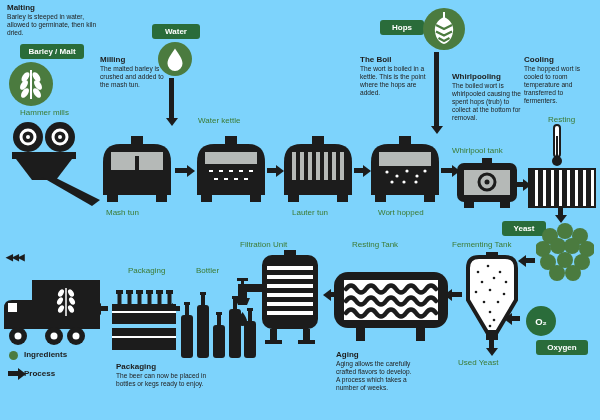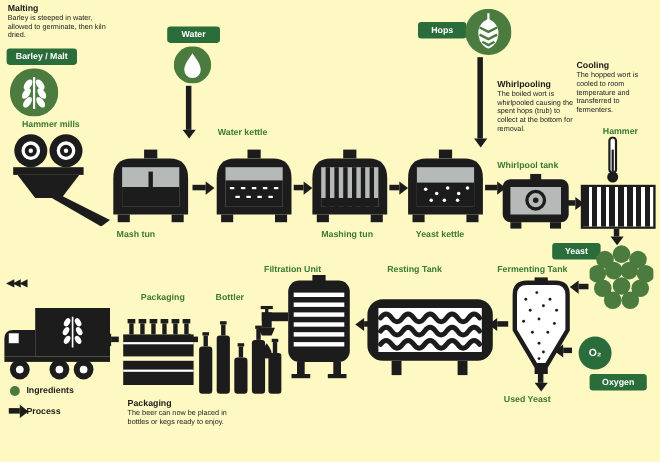--- a/index.html
+++ b/index.html
@@ -1,22 +1,22 @@
 <!DOCTYPE html>
 <html><head>
 <meta charset="utf-8">
 <style>
   *{box-sizing:border-box;margin:0;padding:0}
   html,body{background:#fff}
   body{font-family:"Liberation Sans",sans-serif}
-  #stage{position:relative;width:600px;height:420px;background:#fef9c3;overflow:hidden}
+  #stage{position:relative;width:600px;height:420px;background:#7dd3fc;overflow:hidden}
   .step{position:absolute;color:#1d1d1d}
   .step .t{font-weight:bold;font-size:8px;margin-bottom:1px}
   .step .b{font-size:6.6px;line-height:1.22;color:#222}
-  .glabel{position:absolute;color:#3c7a33;font-weight:bold;font-size:8px;white-space:nowrap}
+  .glabel{position:absolute;color:#3c7a33;font-weight:normal;font-size:8px;white-space:nowrap}
   .badge{position:absolute;background:#2a6c3a;color:#fff;font-size:8px;font-weight:bold;text-align:center;padding:3px 2px;border-radius:3px;white-space:nowrap}
   .icon{position:absolute;line-height:0}
   .ar{position:absolute;background:#1c1c1c}
   .ar.h{height:5px}
   .ar.v{width:5px}
   .ar.r::after{content:"";position:absolute;left:100%;top:50%;transform:translateY(-50%);border-left:8px solid #1c1c1c;border-top:6px solid transparent;border-bottom:6px solid transparent}
   .ar.l::before{content:"";position:absolute;right:100%;top:50%;transform:translateY(-50%);border-right:8px solid #1c1c1c;border-top:6px solid transparent;border-bottom:6px solid transparent}
   .ar.d::after{content:"";position:absolute;top:100%;left:50%;transform:translateX(-50%);border-top:8px solid #1c1c1c;border-left:6px solid transparent;border-right:6px solid transparent}
   .cooler{position:absolute;border:2px solid #1c1c1c;background:repeating-linear-gradient(90deg,#1c1c1c 0 5px,#fff 5px 8px)}
   .o2{position:absolute;border-radius:50%;background:#2a6c3a;color:#fff;font-weight:bold;font-size:9.5px;display:flex;align-items:center;justify-content:center}
@@ -26,30 +26,38 @@
 </style>
 </head>
 <body>
 
 <div id="stage">
 
   <div class="step" style="left:7px;top:3px;width:100px">
     <div class="t">Malting</div>
     <div class="b">Barley is steeped in water, allowed to germinate, then kiln dried.</div>
   </div>
+  <div class="step" style="left:100px;top:55px;width:64px">
+    <div class="t">Milling</div>
+    <div class="b">The malted barley is crushed and added to the mash tun.</div>
+  </div>
+  <div class="step" style="left:360px;top:55px;width:70px">
+    <div class="t">The Boil</div>
+    <div class="b">The wort is boiled in a kettle. This is the point where the hops are added.</div>
+  </div>
   <div class="step" style="left:524px;top:55px;width:74px">
     <div class="t">Cooling</div>
     <div class="b">The hopped wort is cooled to room temperature and transferred to fermenters.</div>
   </div>
   <div class="step" style="left:452px;top:72px;width:72px">
     <div class="t">Whirlpooling</div>
     <div class="b">The boiled wort is whirlpooled causing the spent hops (trub) to collect at the bottom for removal.</div>
   </div>
 
-  <div class="badge" style="left:6px;top:44px;width:64px">Barley / Malt</div>
+  <div class="badge" style="left:20px;top:44px;width:64px">Barley / Malt</div>
   <div class="icon" style="left:9px;top:62px">
     <svg width="44" height="44" viewBox="0 0 44 44">
       <circle cx="22" cy="22" r="22" fill="#4b7b3f"></circle>
       <line x1="22" y1="8" x2="22" y2="37" stroke="#fff" stroke-width="2"></line>
       <g fill="#fff">
         <ellipse cx="16.5" cy="15" rx="3" ry="5.5" transform="rotate(35 16.5 15)"></ellipse>
         <ellipse cx="27.5" cy="15" rx="3" ry="5.5" transform="rotate(-35 27.5 15)"></ellipse>
         <ellipse cx="15" cy="23" rx="3" ry="5.5" transform="rotate(35 15 23)"></ellipse>
         <ellipse cx="29" cy="23" rx="3" ry="5.5" transform="rotate(-35 29 23)"></ellipse>
         <ellipse cx="16" cy="31" rx="3" ry="5.5" transform="rotate(35 16 31)"></ellipse>
@@ -151,21 +159,21 @@
         <rect x="17" y="18" width="4" height="36"></rect>
           <rect x="25" y="18" width="4" height="36"></rect>
           <rect x="33" y="18" width="4" height="36"></rect>
           <rect x="41" y="18" width="4" height="36"></rect>
           <rect x="49" y="18" width="4" height="36"></rect>
           <rect x="57" y="18" width="4" height="36"></rect>
       </g>
       <rect x="13" y="46" width="52" height="8" fill="#1c1c1c"></rect>
     </svg>
   </div>
-  <div class="glabel" style="left:292px;top:208px">Mashing tun</div>
+  <div class="glabel" style="left:292px;top:208px">Lauter tun</div>
 
   <div class="icon" style="left:366px;top:134px">
     <svg width="78" height="72" viewBox="0 0 78 72">
       <rect x="33" y="2" width="12" height="8" fill="#1c1c1c"></rect>
       <path d="M5,28 Q5,10 22,10 H56 Q73,10 73,28 V61 H5 Z" fill="#1c1c1c"></path>
       <rect x="9" y="61" width="11" height="7" fill="#1c1c1c"></rect>
       <rect x="58" y="61" width="11" height="7" fill="#1c1c1c"></rect>
       <rect x="13" y="18" width="52" height="36" fill="#b5b9b7"></rect>
       <rect x="13" y="32" width="52" height="22" fill="#1c1c1c"></rect>
       <g fill="#fff">
@@ -173,36 +181,36 @@
           <circle cx="31" cy="42" r="1.6"></circle>
           <circle cx="41" cy="37" r="1.6"></circle>
           <circle cx="51" cy="42" r="1.6"></circle>
           <circle cx="59" cy="37" r="1.6"></circle>
         <circle cx="26" cy="48" r="1.6"></circle>
           <circle cx="38" cy="48" r="1.6"></circle>
           <circle cx="50" cy="48" r="1.6"></circle>
       </g>
     </svg>
   </div>
-  <div class="glabel" style="left:378px;top:208px">Yeast kettle</div>
+  <div class="glabel" style="left:378px;top:208px">Wort hopped</div>
 
   <div class="glabel" style="left:452px;top:146px">Whirlpool tank</div>
   <div class="icon" style="left:456px;top:158px">
     <svg width="62" height="50" viewBox="0 0 62 50">
       <rect x="26" y="0" width="10" height="6" fill="#1c1c1c"></rect>
       <rect x="1" y="5" width="60" height="39" rx="7" fill="#1c1c1c"></rect>
       <rect x="8" y="12" width="46" height="25" fill="#b5b9b7"></rect>
       <circle cx="31" cy="24" r="8" fill="none" stroke="#1c1c1c" stroke-width="3"></circle>
       <circle cx="31" cy="24" r="2.5" fill="#1c1c1c"></circle>
       <rect x="8" y="44" width="10" height="6" fill="#1c1c1c"></rect>
       <rect x="44" y="44" width="10" height="6" fill="#1c1c1c"></rect>
     </svg>
   </div>
 
-  <div class="glabel" style="left:548px;top:115px">Hammer</div>
+  <div class="glabel" style="left:548px;top:115px">Resting</div>
   <div class="icon" style="left:551px;top:124px">
     <svg width="12" height="44" viewBox="0 0 12 44">
       <rect x="3" y="1" width="6" height="32" rx="3" fill="#fff" stroke="#1c1c1c" stroke-width="2"></rect>
       <rect x="5" y="12" width="2" height="20" fill="#1c1c1c"></rect>
       <circle cx="6" cy="37" r="5" fill="#1c1c1c"></circle>
     </svg>
   </div>
   <div class="cooler" style="left:528px;top:168px;width:68px;height:40px"></div>
 
   <div class="badge" style="left:502px;top:221px;width:44px">Yeast</div>
@@ -266,20 +274,24 @@
       <rect x="12" y="12" width="94" height="40" fill="#fff"></rect>
       <g stroke="#1c1c1c" stroke-width="4.5" fill="none" stroke-linecap="round">
         <path d="M14,21 q5,-7 10,0 t10,0 t10,0 t10,0 t10,0 t10,0 t10,0 t10,0 t10,0"></path>
         <path d="M14,33 q5,-7 10,0 t10,0 t10,0 t10,0 t10,0 t10,0 t10,0 t10,0 t10,0"></path>
         <path d="M14,45 q5,-7 10,0 t10,0 t10,0 t10,0 t10,0 t10,0 t10,0 t10,0 t10,0"></path>
       </g>
       <rect x="24" y="60" width="9" height="13" fill="#1c1c1c"></rect>
       <rect x="84" y="60" width="9" height="13" fill="#1c1c1c"></rect>
     </svg>
   </div>
+  <div class="step" style="left:336px;top:350px;width:78px">
+    <div class="t">Aging</div>
+    <div class="b">Aging allows the carefully crafted flavors to develop. A process which takes a number of weeks.</div>
+  </div>
 
   <div class="ar h l" style="left:331px;top:292px;width:9px"></div>
   <div class="glabel" style="left:240px;top:240px">Filtration Unit</div>
   <div class="icon" style="left:256px;top:250px">
     <svg width="68" height="94" viewBox="0 0 68 94">
       <rect x="28" y="0" width="12" height="6" fill="#1c1c1c"></rect>
       <rect x="6" y="5" width="56" height="74" rx="10" fill="#1c1c1c"></rect>
       <g fill="#fff">
         <rect x="11" y="16" width="46" height="4"></rect>
           <rect x="11" y="25" width="46" height="4"></rect>

